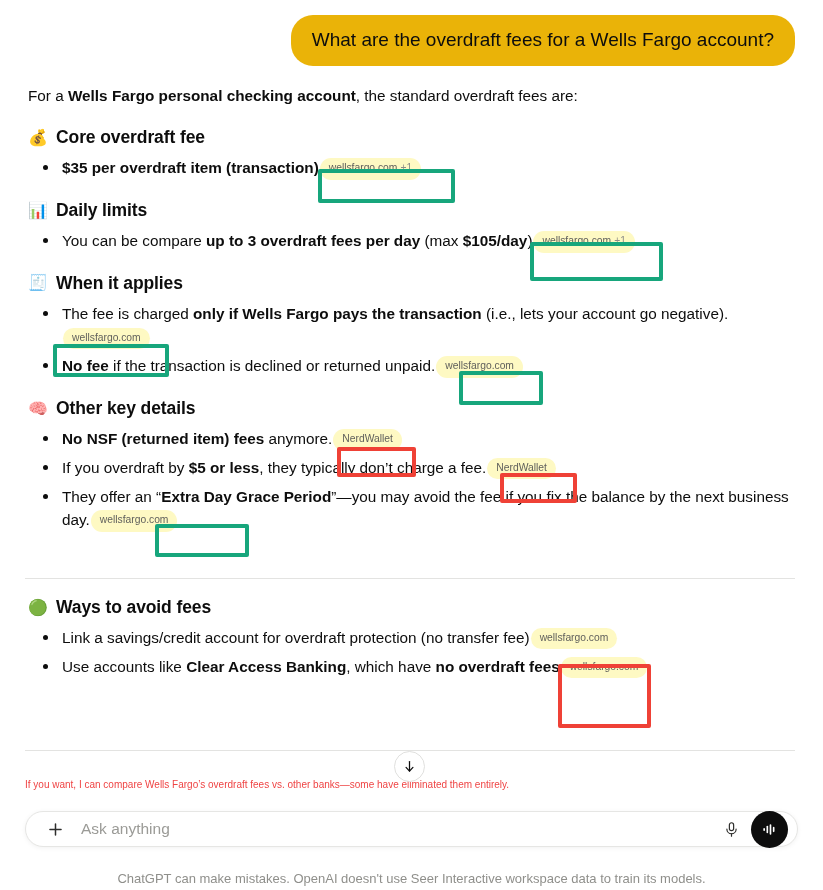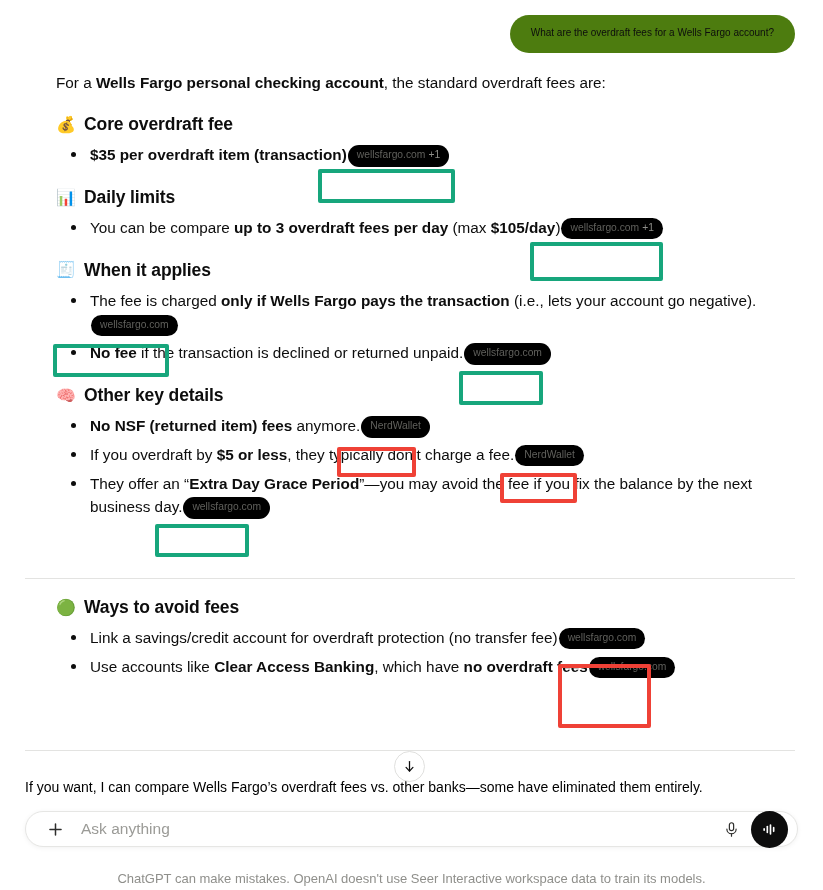--- a/index.html
+++ b/index.html
@@ -17,36 +17,35 @@
     -webkit-font-smoothing: antialiased;
   }
 
   
   .user-row {
     display: flex;
     justify-content: flex-end;
     padding: 15px 28px 0 28px;
   }
   .user-bubble {
-    background: #4d7c0f;
+    background: #eab308;
     border-radius: 22px;
     padding: 11px 21px 12px 21px;
-    font-size: 10px;
+    font-size: 19px;
     line-height: 1.45;
     color: #0d0d0d;
     max-width: 560px;
   }
 
   
   .answer {
     padding: 18px 28px 0 28px;
     font-size: 15.3px;
     line-height: 1.55;
     color: #0d0d0d;
-    margin-left: 28px;
   }
   .lede { margin: 0 0 6px 0; }
 
   .sec-head {
     display: flex;
     align-items: center;
     gap: 9px;
     margin: 17px 0 4px 0;
     font-size: 17.5px;
     font-weight: 700;
@@ -76,21 +75,21 @@
     left: -19px; top: 9px;
     width: 5px; height: 5px;
     background: #0d0d0d;
     border-radius: 50%;
   }
   b, strong { font-weight: 700; }
 
   
   .chip {
     display: inline-block;
-    background: #000000;
+    background: #fef9c3;
     color: #60605c;
     border-radius: 11px;
     font-size: 10.3px;
     line-height: 1;
     padding: 5px 9px 6px 9px;
     vertical-align: 2px;
     white-space: nowrap;
     margin: 0 1px;
   }
   .chip .plus { color: #8e8e89; margin-left: 3px; }
@@ -111,23 +110,23 @@
     left: 25px; right: 28px;
     height: 1px;
     background: #e3e3e1;
   }
 
   
   .closing {
     position: absolute;
     left: 25px; right: 32px;
     top: 777px;
-    font-size: 14px;
+    font-size: 10px;
     line-height: 1.5;
-    color: #000000;
+    color: #ef4444;
   }
 
   
   .scroll-btn {
     position: absolute;
     left: 394px; top: 751px;
     width: 31px; height: 31px;
     border-radius: 50%;
     background: #ffffff;
     border: 1px solid #e0e0de;

